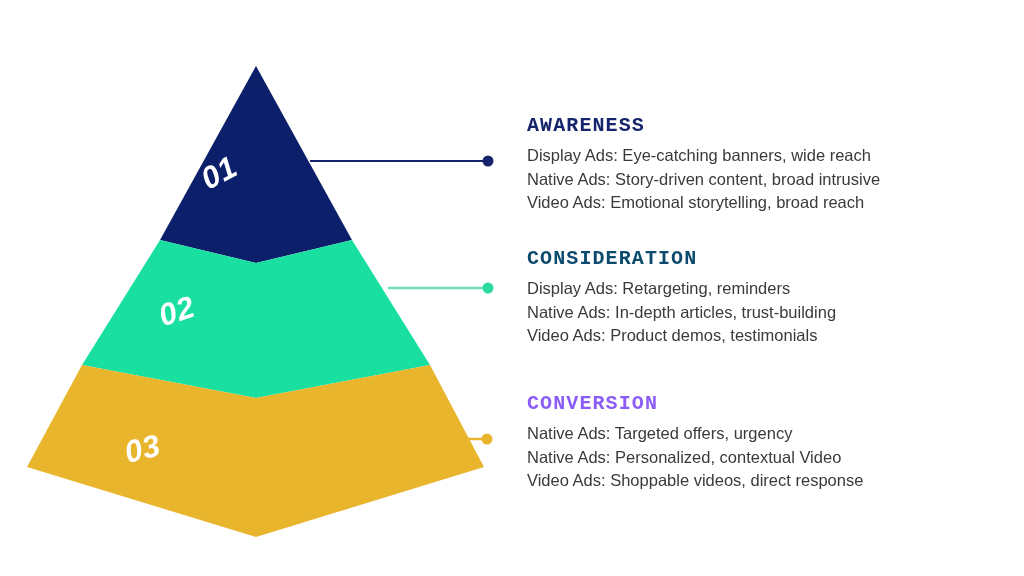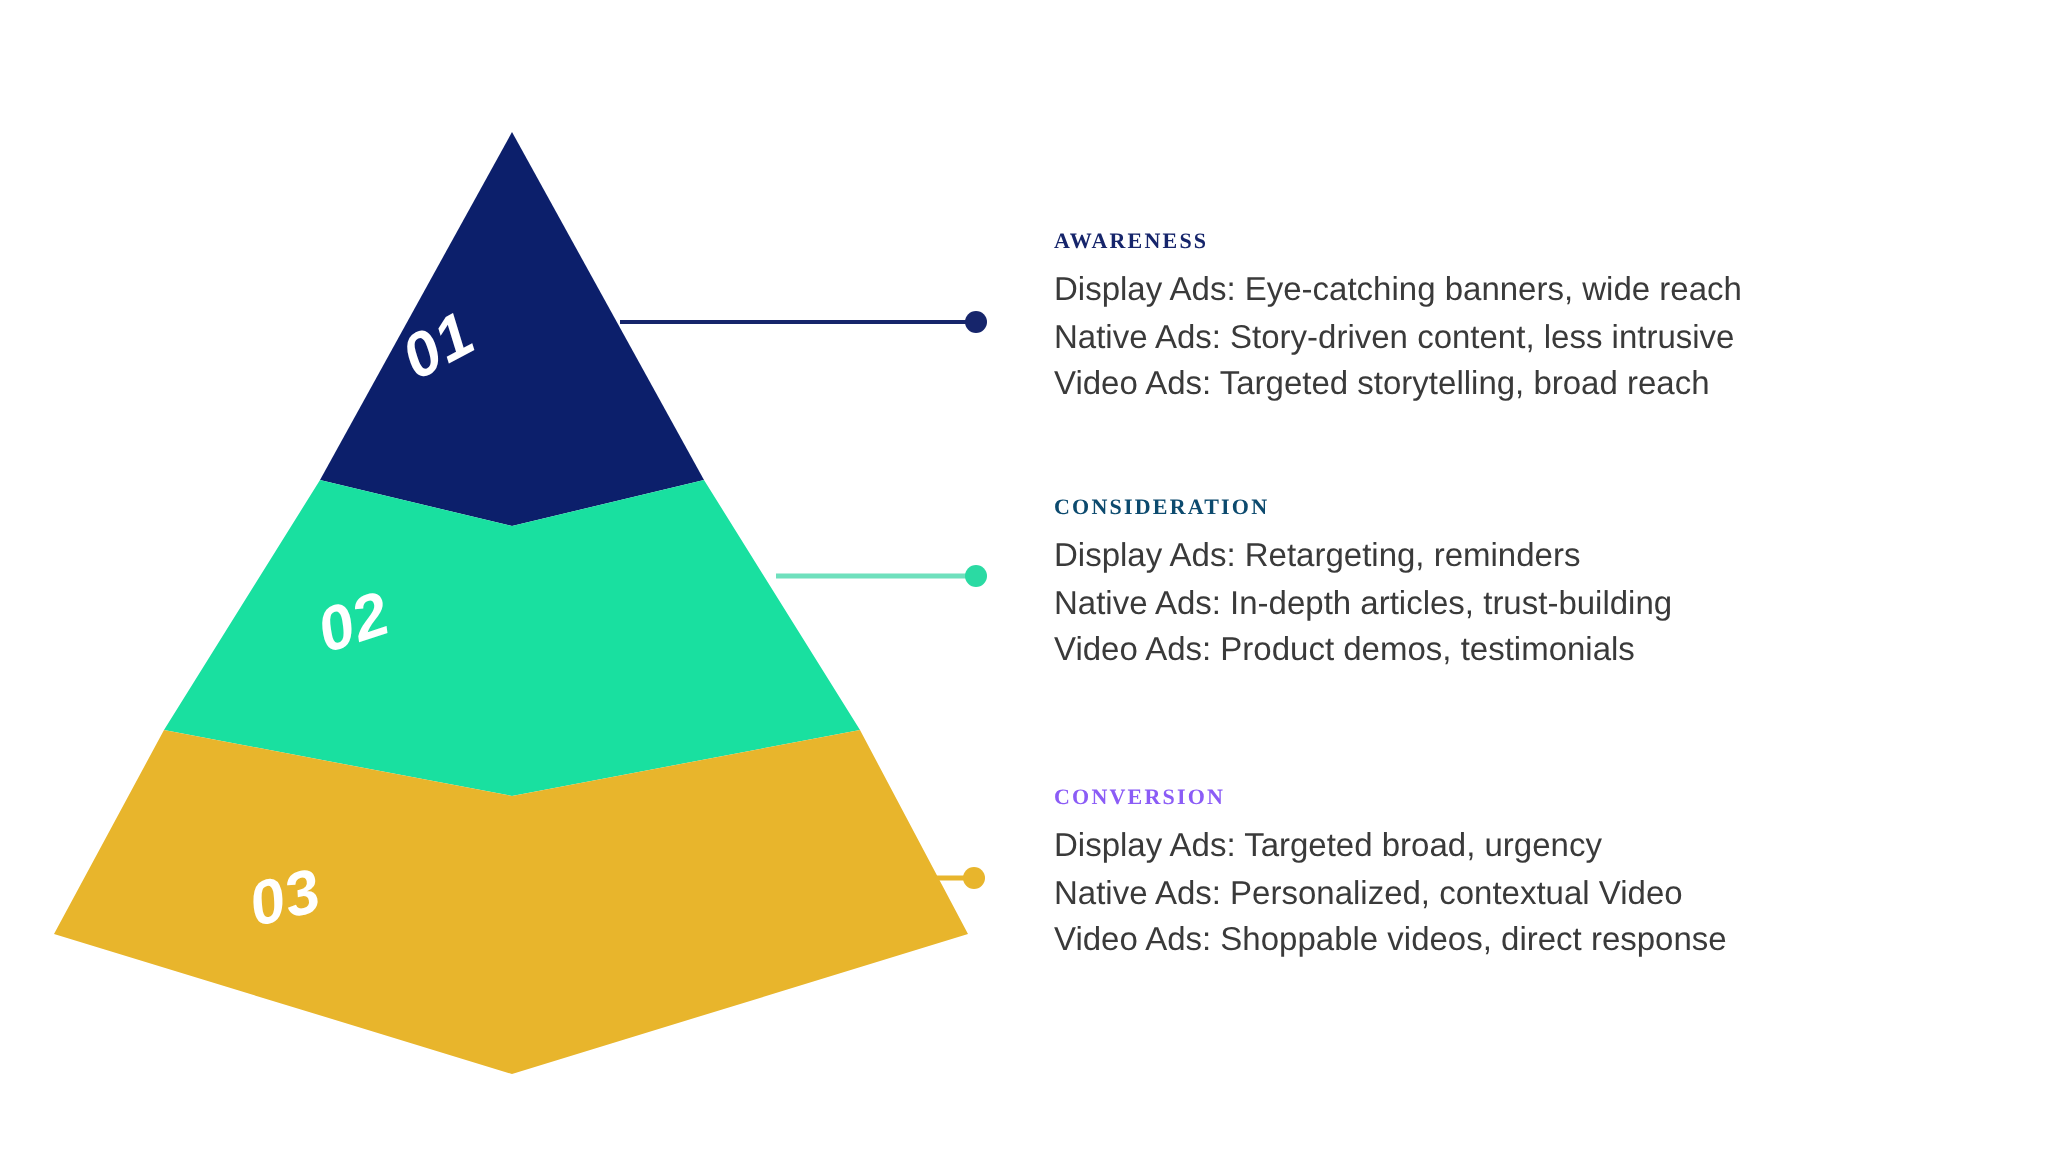--- a/index.html
+++ b/index.html
@@ -47,22 +47,22 @@
     height: 576px;
   }
 
   .stage-block {
     position: absolute;
     left: 0;
     width: 480px;
   }
 
   .stage-title {
-    font-family: Liberation Serif, serif;
-    font-size: 11px;
+    font-family: Liberation Mono, monospace;
+    font-size: 20px;
     font-weight: 700;
     letter-spacing: 1.1px;
     margin: 0 0 7px 0;
     line-height: 1.1;
   }
 
   .stage-line {
     font-family: "Liberation Sans", sans-serif;
     font-size: 16.5px;
     font-weight: 400;
@@ -103,33 +103,33 @@
     <line x1="458" y1="439" x2="485" y2="439" stroke="#e8b52c" stroke-width="2.5"></line>
     <circle cx="487" cy="439" r="5.5" fill="#e8b52c"></circle>
 
   </svg>
 
   <div class="content-column">
 
     <div class="stage-block" id="block-awareness">
       <div class="stage-title" style="color:#16256b">AWARENESS</div>
       <div class="stage-line">Display Ads: Eye-catching banners, wide reach</div>
-      <div class="stage-line">Native Ads: Story-driven content, less intrusive</div>
-      <div class="stage-line">Video Ads: Targeted storytelling, broad reach</div>
+      <div class="stage-line">Native Ads: Story-driven content, broad intrusive</div>
+      <div class="stage-line">Video Ads: Emotional storytelling, broad reach</div>
     </div>
 
     <div class="stage-block" id="block-consideration">
       <div class="stage-title" style="color:#0c4a6e">CONSIDERATION</div>
       <div class="stage-line">Display Ads: Retargeting, reminders</div>
       <div class="stage-line">Native Ads: In-depth articles, trust-building</div>
       <div class="stage-line">Video Ads: Product demos, testimonials</div>
     </div>
 
     <div class="stage-block" id="block-conversion">
       <div class="stage-title" style="color:#8b5cf6">CONVERSION</div>
-      <div class="stage-line">Display Ads: Targeted broad, urgency</div>
+      <div class="stage-line">Native Ads: Targeted offers, urgency</div>
       <div class="stage-line">Native Ads: Personalized, contextual Video</div>
       <div class="stage-line">Video Ads: Shoppable videos, direct response</div>
     </div>
 
   </div>
 
 </div>
 
 </body></html>

